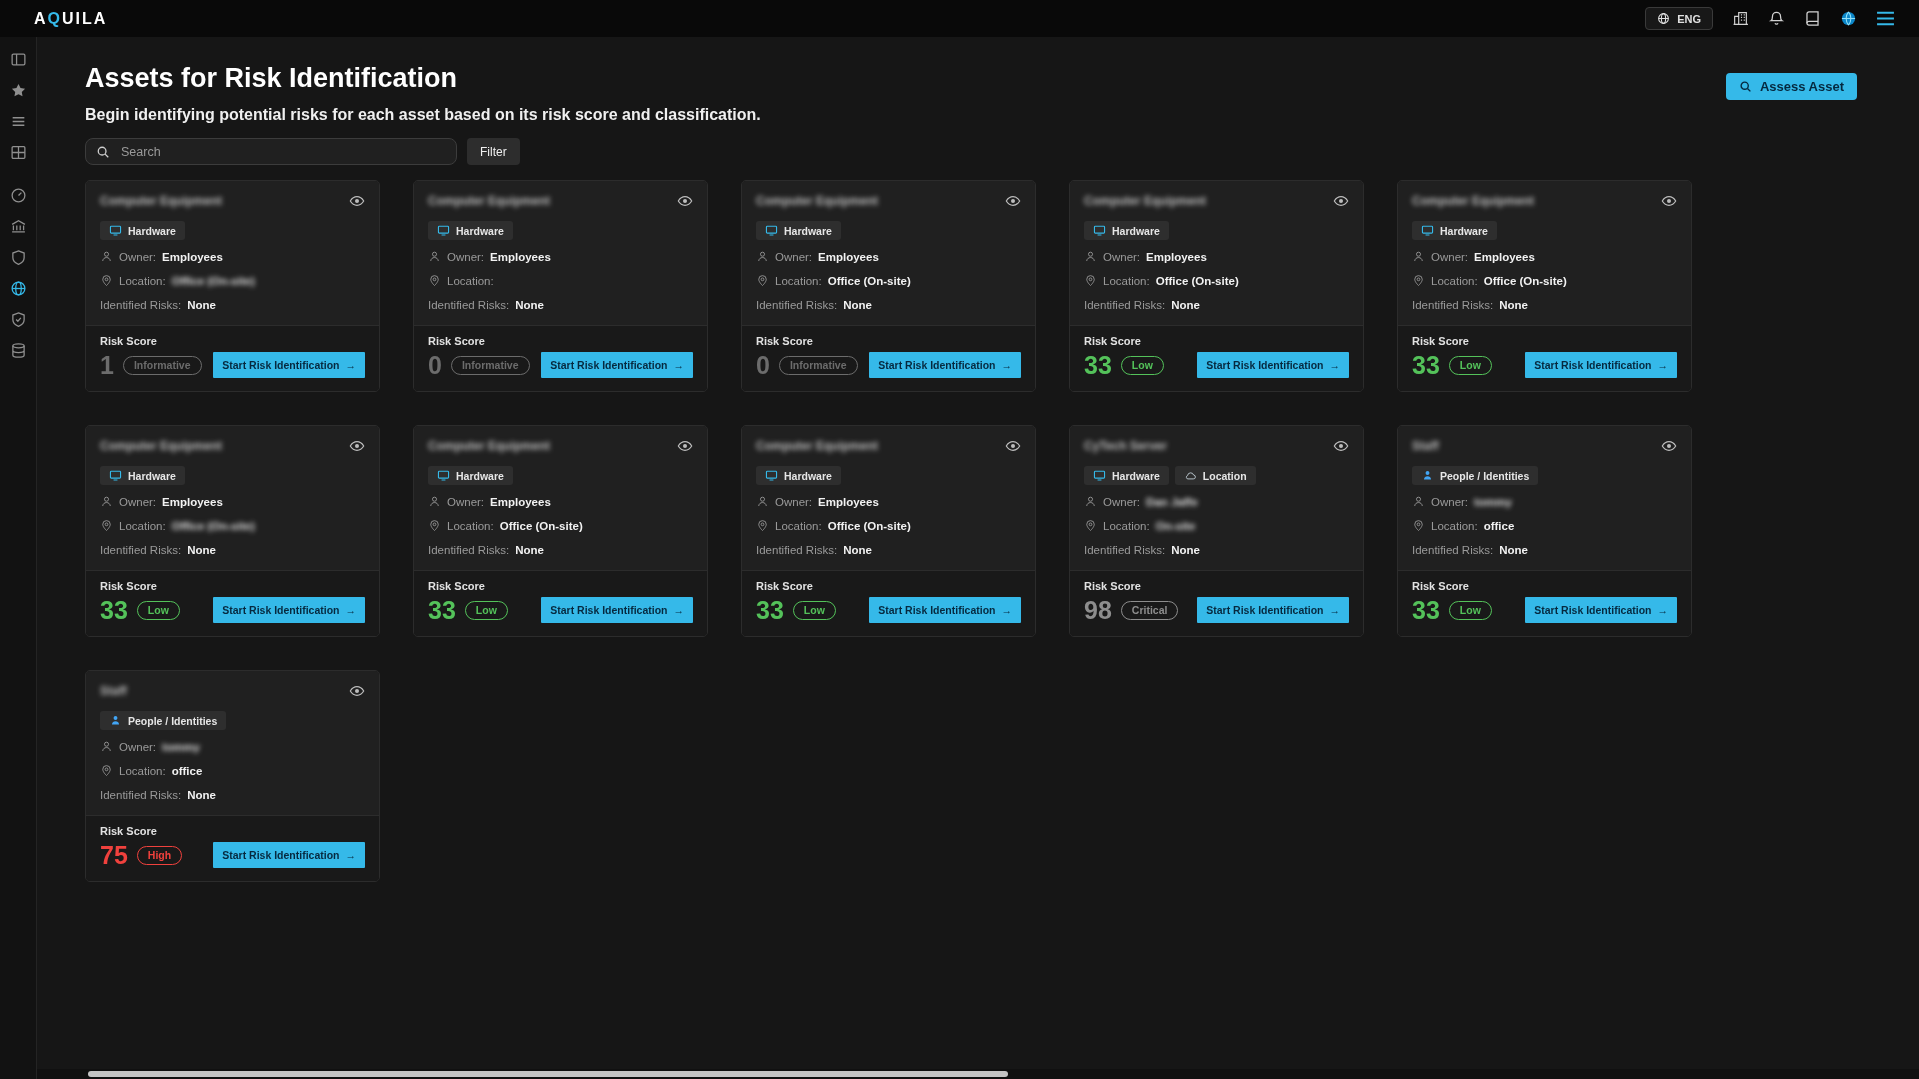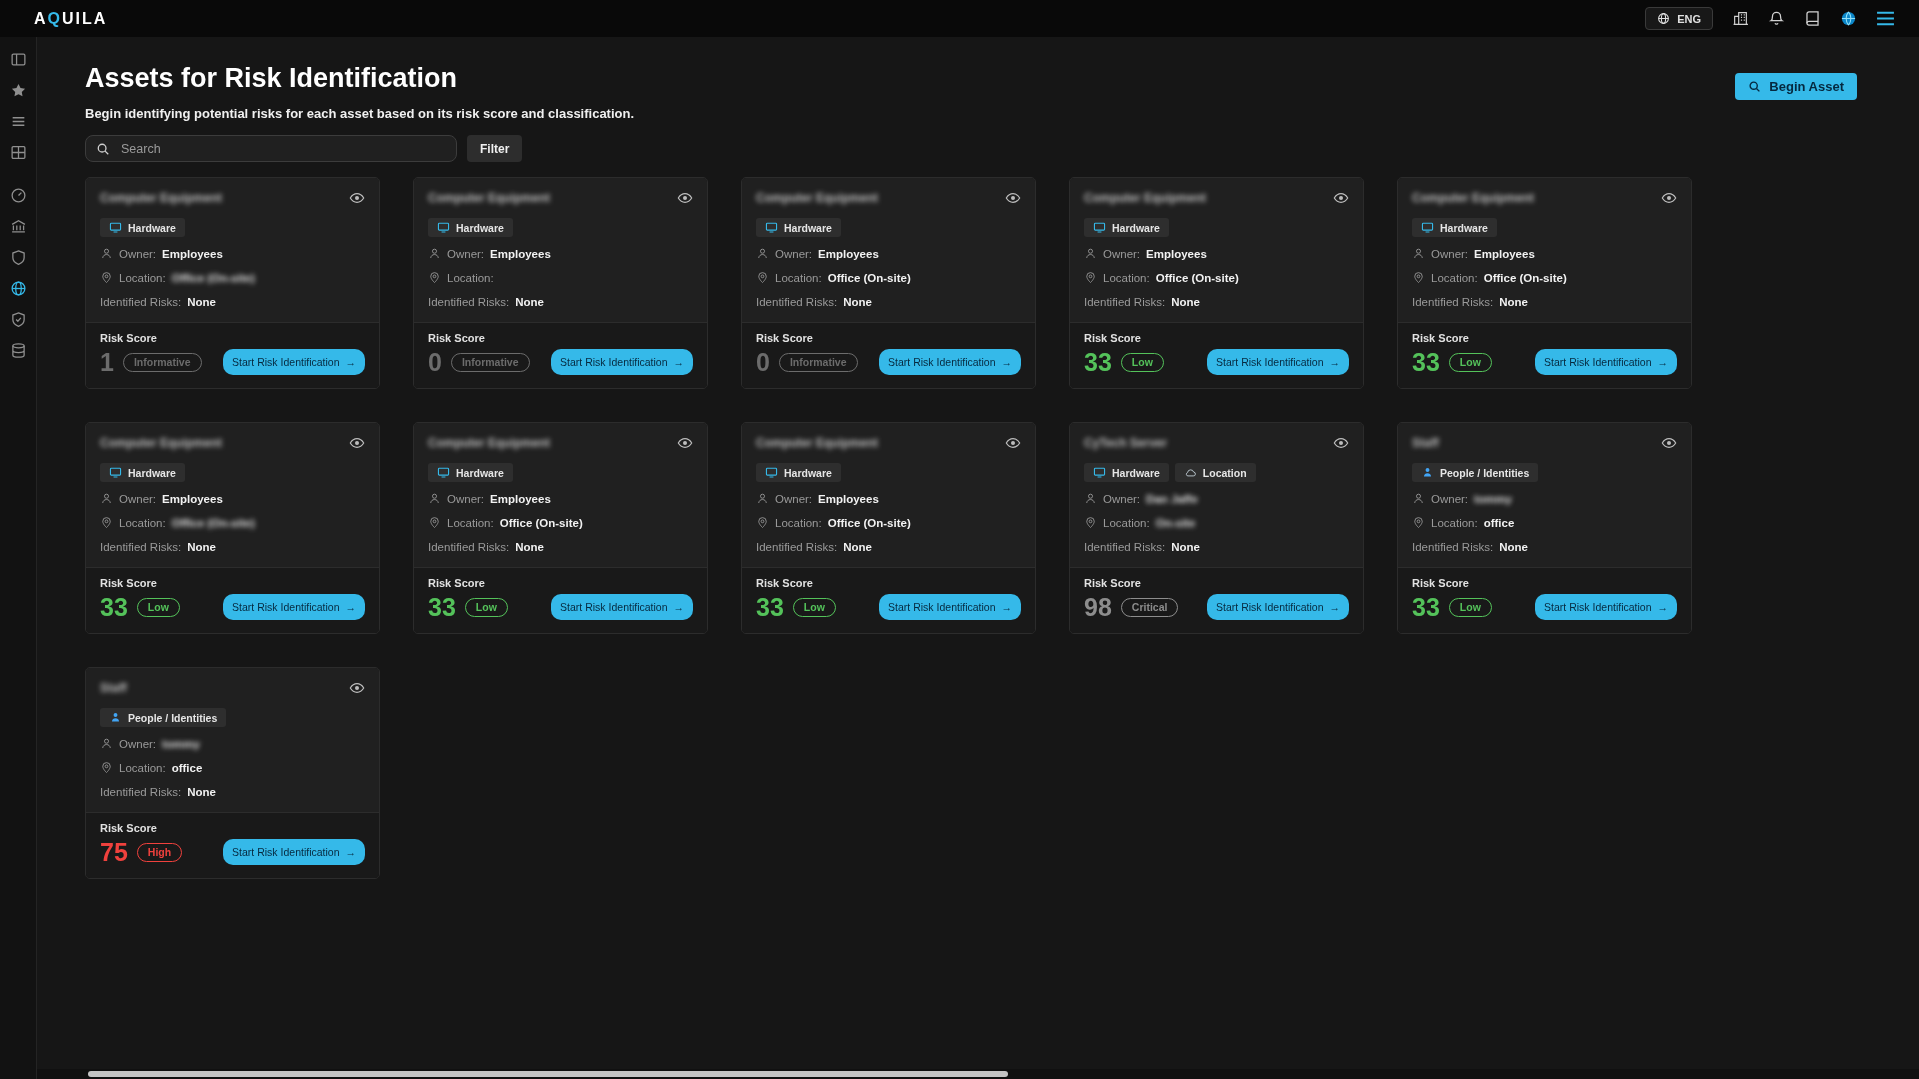--- a/index.html
+++ b/index.html
@@ -40,21 +40,21 @@
     width:24px; height:23px; display:flex; align-items:center; justify-content:center;
     color:#8f8f8f; cursor:pointer;
   }
   .side-icon:nth-child(5) { margin-top:12px; }
   .side-icon.active { color:#35b9e9; }
   .side-icon svg { width:17px; height:17px; }
 
   
   .main { position:absolute; top:37px; left:37px; right:0; bottom:0; padding:26px 0 0 48px; }
   .page-title { margin:0; font-size:27px; font-weight:700; color:#ffffff; }
-  .page-subtitle { margin-top:12px; font-size:13px; font-weight:700; color:#f0f0f0; }
+  .page-subtitle { margin-top:12px; font-size:16px; font-weight:700; color:#f0f0f0; }
   .assess-btn {
     position:absolute; top:36px; right:62px;
     background:#35b9e9; color:#05283f; border:none; border-radius:4px;
     font-family:inherit; font-size:13px; font-weight:700;
     padding:6px 13px; display:flex; align-items:center; gap:8px; cursor:pointer;
   }
   .assess-btn svg { width:13px; height:13px; }
 
   .toolbar { margin-top:14px; display:flex; gap:10px; align-items:center; }
   .search-box {
@@ -63,21 +63,21 @@
     display:flex; align-items:center; gap:9px; padding:0 10px;
   }
   .search-box svg { width:14px; height:14px; color:#cfcfcf; flex:none; }
   .search-box input {
     background:transparent; border:none; outline:none; width:100%;
     color:#dddddd; font-size:12.5px; font-family:inherit;
   }
   .search-box input::placeholder { color:#9a9a9a; }
   .filter-btn {
     height:27px; background:#2d2d2d; color:#f0f0f0; border:none; border-radius:4px;
-    font-family:inherit; font-size:12px; font-weight:700; padding:0 13px; cursor:pointer;
+    font-family:inherit; font-size:12px; font-weight:400; padding:0 13px; cursor:pointer;
   }
 
   
   .grid {
     margin-top:15px; display:grid;
     grid-template-columns:repeat(5,295px); column-gap:8px; row-gap:15px;gap:33px;
   }
   .card { background:#191919; border:1px solid #2c2c2c; border-radius:5px; overflow:hidden; }
   .card-body { background:#202020; padding:12px 14px 13px; }
   .card-head { display:flex; justify-content:space-between; align-items:center; }
@@ -99,22 +99,22 @@
   .rs-label { font-size:11px; font-weight:600; color:#e2e2e2; }
   .rs-row { margin-top:5px; display:flex; justify-content:space-between; align-items:center; }
   .rs-left { display:flex; align-items:center; gap:9px; }
   .rs-num { font-size:25px; font-weight:700; line-height:1; }
   .rs-badge { font-size:10.5px; font-weight:600; border:1px solid currentColor; border-radius:11px; padding:2.5px 10px; }
   .lvl-informative { color:#6c6c6c; }
   .lvl-low { color:#54c25a; }
   .lvl-critical { color:#8d8d8d; }
   .lvl-high { color:#f0413d; }
   .start-btn {
-    background:#35b9e9; color:#06293f; border:none; border-radius:10px;
-    font-family:inherit; font-size:10.5px; font-weight:400;
+    background:#35b9e9; color:#06293f; border:none; border-radius:1px;
+    font-family:inherit; font-size:10.5px; font-weight:700;
     padding:7px 9px; display:flex; align-items:center; gap:6px; cursor:pointer;
   }
 
   
   .hscroll { position:fixed; left:37px; right:0; bottom:0; height:10px; background:#101010; z-index:25; }
   .hscroll-thumb { position:absolute; left:51px; top:2px; width:920px; height:6px; background:#c4c4c4; border-radius:3px; cursor:pointer; }
 </style>
 </head>
 <body>
 
@@ -249,21 +249,21 @@
   <h1 class="page-title">Assets for Risk Identification</h1>
   <div class="page-subtitle">Begin identifying potential risks for each asset based on its risk score and classification.</div>
 
   <button class="assess-btn">
     <span style="display:inline-flex">
       <svg viewBox="0 0 16 16">
           <circle cx="7" cy="7" r="4.4" fill="none" stroke="currentColor" stroke-width="1.7"></circle>
           <path d="M10.4 10.4L14 14" stroke="currentColor" stroke-width="1.7"></path>
         </svg>
     </span>
-    <span>Begin Asset</span>
+    <span>Assess Asset</span>
   </button>
 
   <div class="toolbar">
     <div class="search-box">
       <span style="display:inline-flex;color:#cfcfcf">
         <svg viewBox="0 0 16 16">
             <circle cx="7" cy="7" r="4.4" fill="none" stroke="currentColor" stroke-width="1.5"></circle>
             <path d="M10.4 10.4L14 14" stroke="currentColor" stroke-width="1.5"></path>
           </svg>
       </span>

